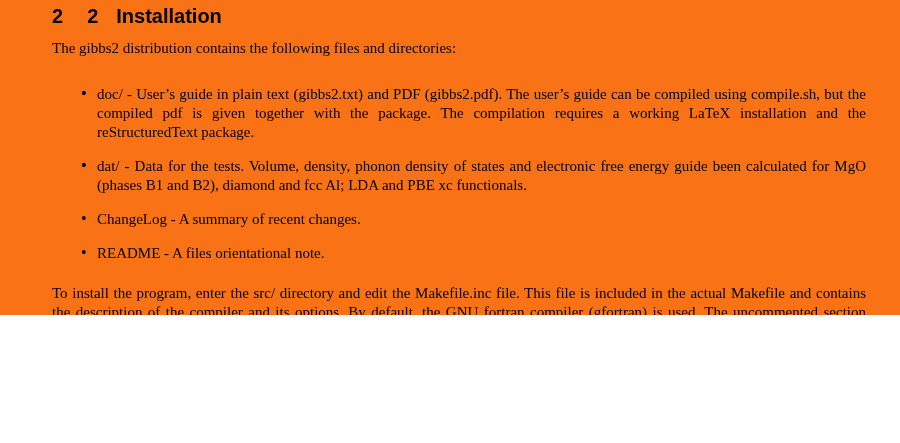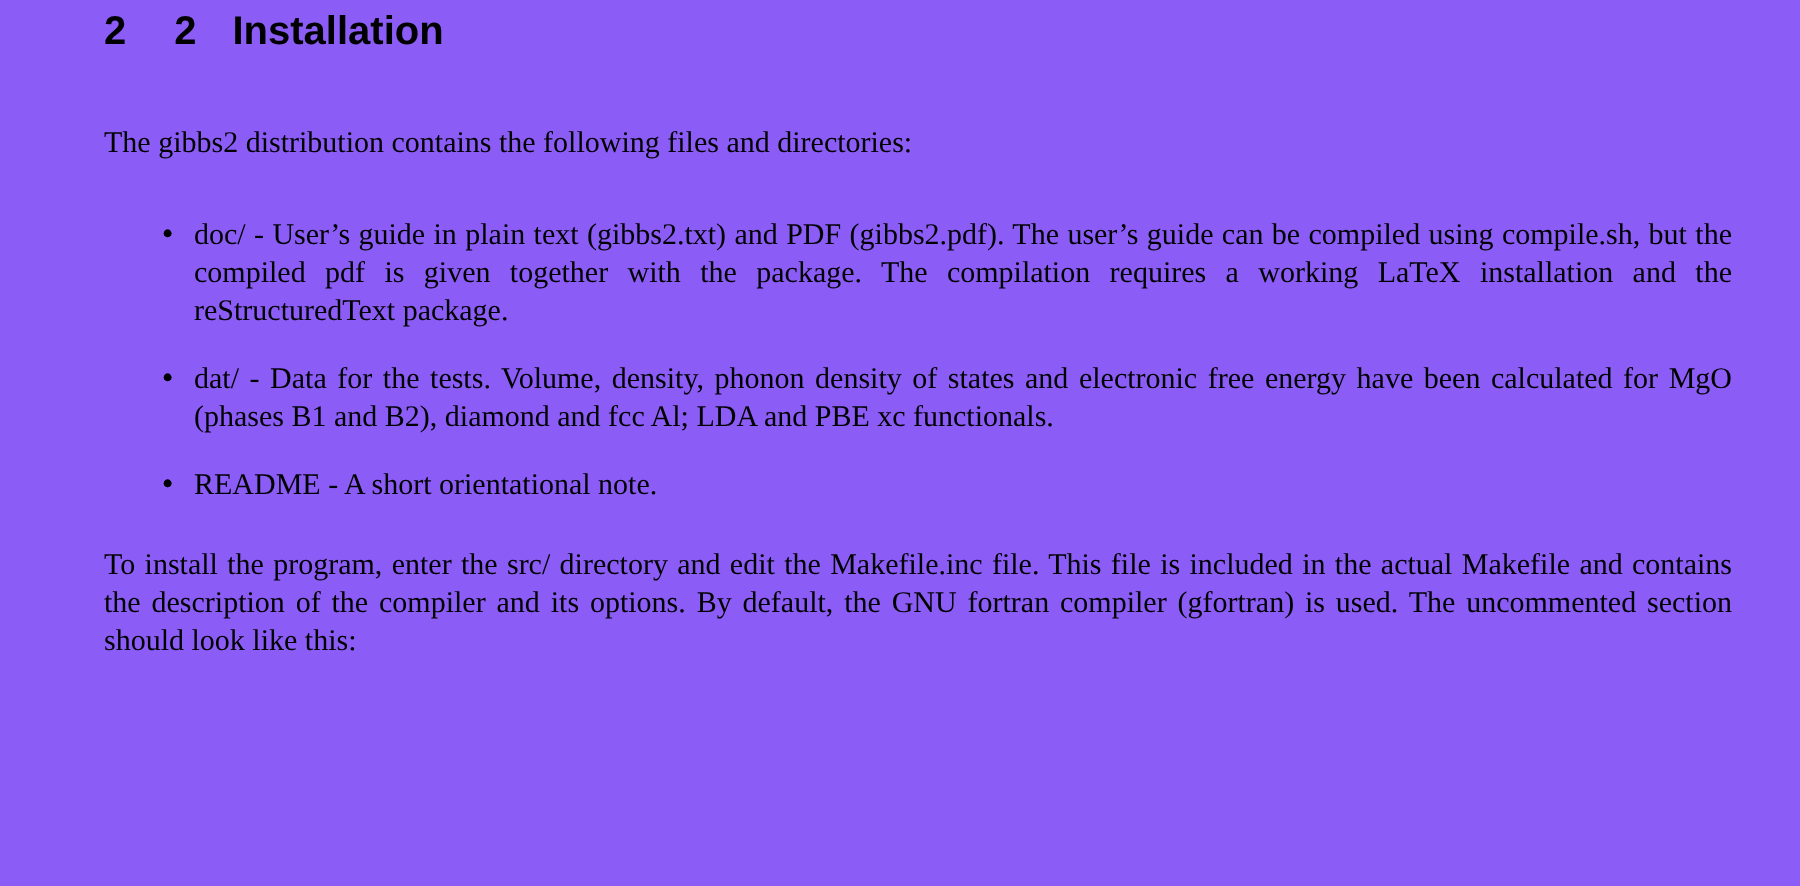--- a/index.html
+++ b/index.html
@@ -4,40 +4,40 @@
 <style>
   html, body {
     margin: 0;
     padding: 0;
     background: #ffffff;
   }
   .page {
     position: relative;
     box-sizing: border-box;
     width: 900px;
-    height: 443px;
-    background: #8b5cf6;
+    height: 315px;
+    background: #f97316;
     color: #000000;
     padding: 3px 34px 0 52px;
     font-family: "Liberation Serif", serif;
     font-size: 15px;
     overflow: hidden;
   }
   h1.section-heading {
     margin: 0;
     font-family: "Liberation Sans", sans-serif;
     font-weight: bold;
     font-size: 20px;
     line-height: 26px;
     color: #000000;
   }
   .num1 { margin-right: 24px; }
   .num2 { margin-right: 18px; }
   p.intro {
-    margin: 34px 0 0 0;
+    margin: 10px 0 0 0;
     line-height: 19px;
   }
   ul.file-list {
     list-style: none;
     margin: 27px 0 0 0;
     padding: 0;
   }
   ul.file-list li {
     position: relative;
     padding-left: 45px;
@@ -75,26 +75,27 @@
     </li>
     <li>
       <span class="bullet">•</span>
       <span>doc/ - User’s guide in plain text (gibbs2.txt) and PDF (gibbs2.pdf). The user’s guide can be compiled using compile.sh, but the compiled pdf is given together with the package. The compilation requires a working LaTeX installation and the reStructuredText package.</span>
     </li>
     <li>
       <span class="bullet">•</span>
     </li>
     <li>
       <span class="bullet">•</span>
-      <span>dat/ - Data for the tests. Volume, density, phonon density of states and electronic free energy have been calculated for MgO (phases B1 and B2), diamond and fcc Al; LDA and PBE xc functionals.</span>
+      <span>dat/ - Data for the tests. Volume, density, phonon density of states and electronic free energy guide been calculated for MgO (phases B1 and B2), diamond and fcc Al; LDA and PBE xc functionals.</span>
     </li>
     <li>
       <span class="bullet">•</span>
+      <span>ChangeLog - A summary of recent changes.</span>
     </li>
     <li>
       <span class="bullet">•</span>
-      <span>README - A short orientational note.</span>
+      <span>README - A files orientational note.</span>
     </li>
   </ul>
 
   <p class="closing">To install the program, enter the src/ directory and edit the Makefile.inc file.  This file is included in the actual Makefile and contains the description of the compiler and its options.  By default, the GNU fortran compiler (gfortran) is used.  The uncommented section should look like this:</p>
 
 </div>
 
 </body></html>

